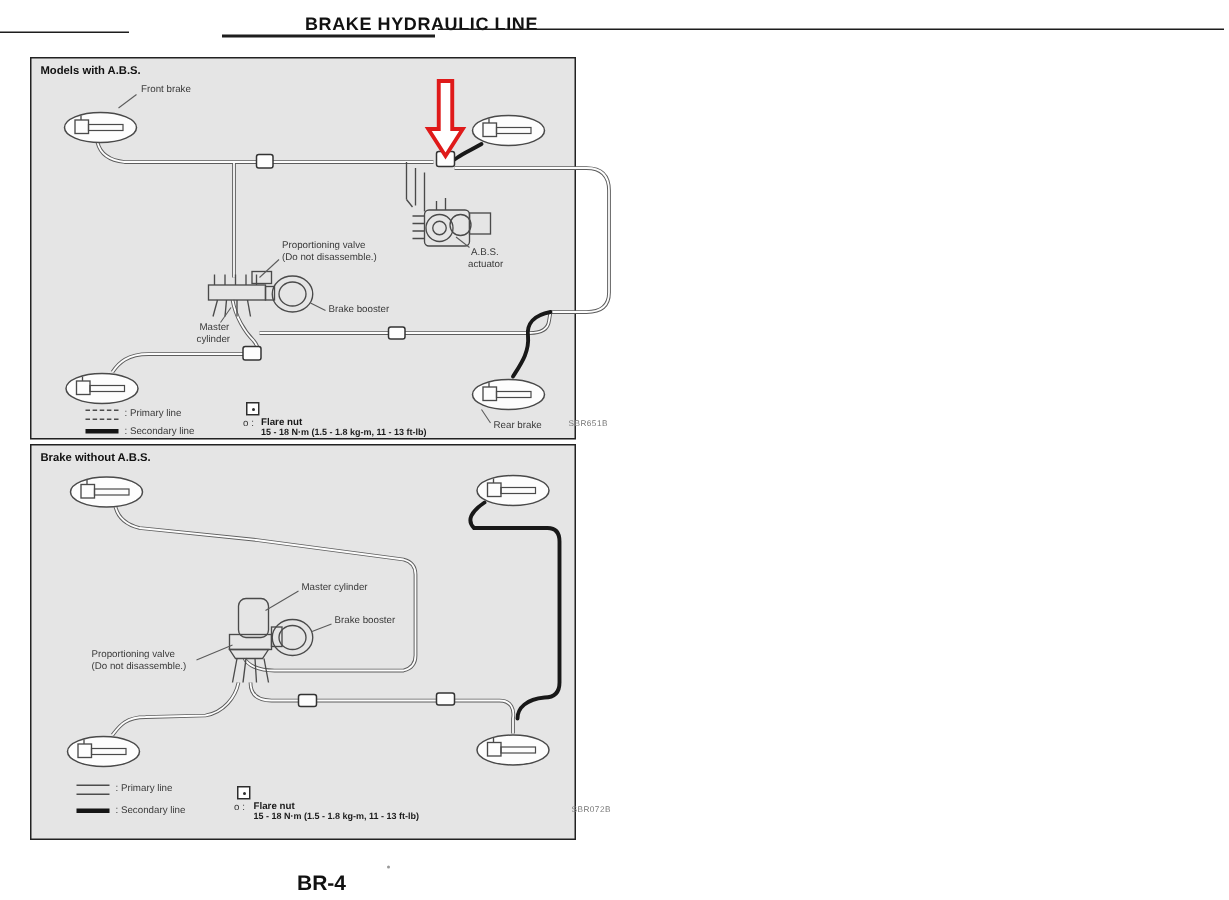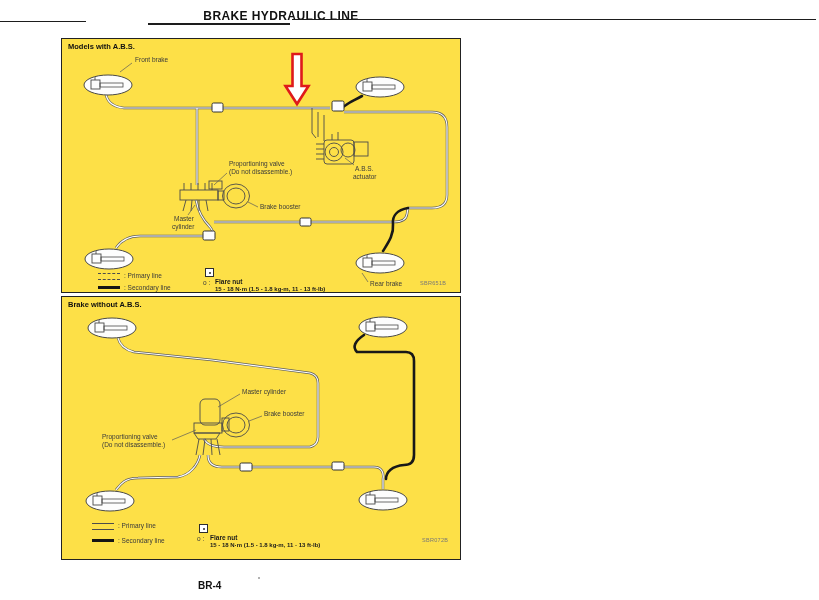--- a/index.html
+++ b/index.html
@@ -6,23 +6,23 @@
   body{
     width:819px;height:600px;position:relative;overflow:hidden;
     background:#ffffff;
     font-family:"Liberation Sans", sans-serif;
     color:#222;
   }
   .abs{position:absolute;}
   
   .page-title{font-size:12px;font-weight:bold;letter-spacing:.4px;color:#111;white-space:nowrap;}
   .rule{background:#1d1d1d;}
-  .page-num{font-size:10px;font-weight:bold;color:#111;}
-  
-  .dbox{position:absolute;left:20px;width:400px;border:1.3px solid #222;background:#fde047;box-sizing:border-box;margin-left:41px;}
+  .page-num{font-size:14px;font-weight:bold;color:#111;}
+  
+  .dbox{position:absolute;left:20px;width:364px;border:1.3px solid #222;background:#e5e5e5;box-sizing:border-box;}
   .dbox .hdr{position:absolute;left:6px;top:3px;font-size:7.5px;font-weight:bold;color:#101010;white-space:nowrap;}
   .lbl{position:absolute;font-size:6.5px;line-height:1.08;color:#3a3a3a;white-space:nowrap;}
   .lbl.b{font-weight:bold;color:#1a1a1a;}
   .code{position:absolute;font-size:5.5px;color:#777;letter-spacing:.3px;}
   
   .sw{position:absolute;width:22px;}
   .sw.primary{height:5px;border-top:1.4px dashed #4c4c4c;border-bottom:1.4px dashed #4c4c4c;}
   .sw.primary2{height:5px;border-top:1.2px solid #4c4c4c;border-bottom:1.2px solid #4c4c4c;}
   .sw.secondary{height:3px;background:#151515;}
   .flare-ico{position:absolute;width:9px;height:9px;border:1px solid #2d2d2d;box-sizing:border-box;background:#fff;}

